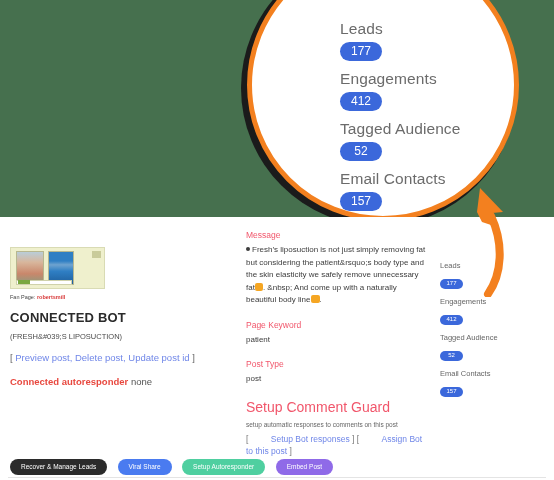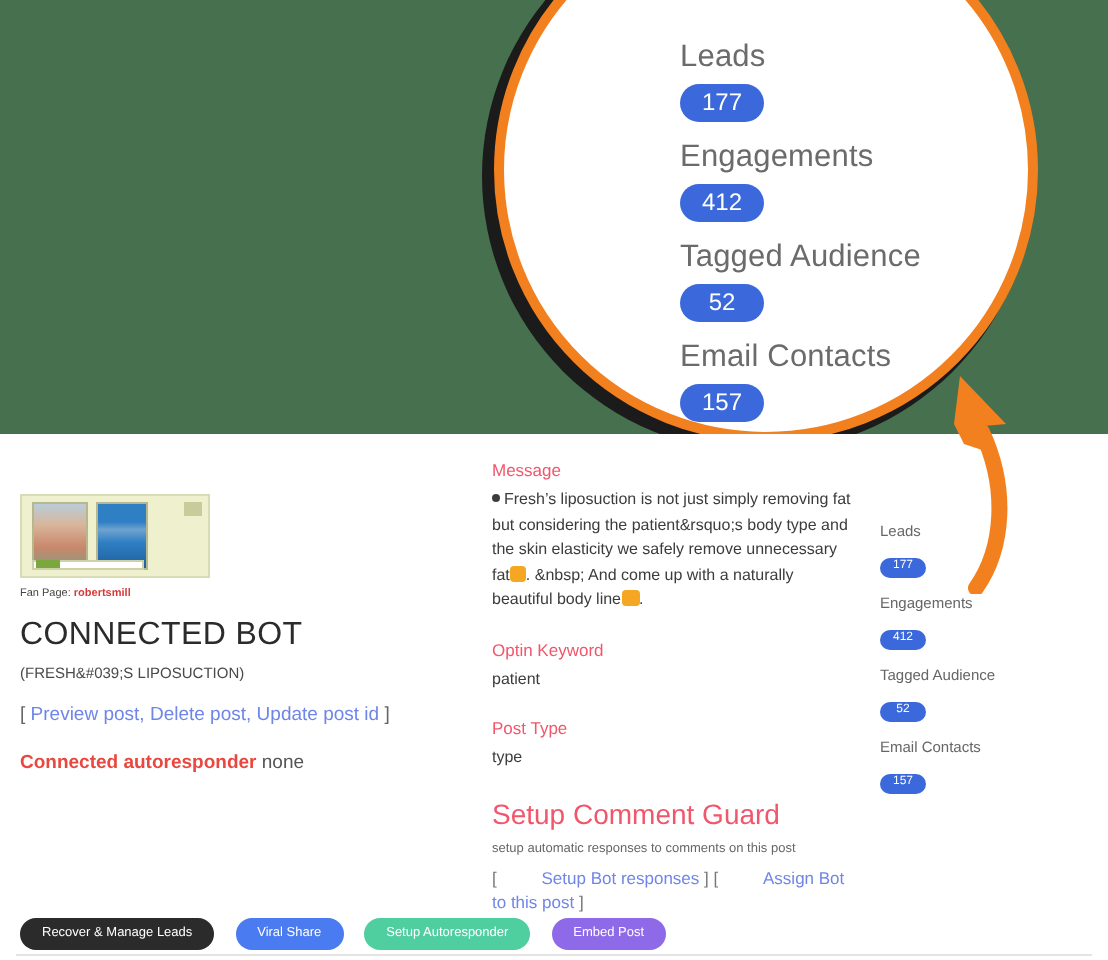--- a/index.html
+++ b/index.html
@@ -140,24 +140,25 @@
     font-size: 5.5px;
     color: #444444;
     line-height: 8px;
   }
   #fan-page-name {
     color: #d83a3a;
     font-weight: bold;
   }
   #bot-title {
     margin-top: 7px;
-    font-size: 16px;
+    font-size: 13px;
     color: #2b2b2b;
     letter-spacing: .2px;
     line-height: 20px;
+    font-weight: bold;
   }
   #bot-subtitle {
     margin-top: 3px;
     font-size: 7.5px;
     color: #4a4a4a;
     line-height: 11px;
   }
   #post-actions {
     margin-top: 9px;
     font-size: 9.5px;
@@ -380,27 +381,27 @@
       <div class="sec-body">
         <span class="bullet-dot"></span><span>Fresh’s liposuction is not just simply removing fat</span>
         <span>but considering the patient&amp;rsquo;s body type and</span>
         <span>the skin elasticity we safely remove unnecessary</span>
         <span>fat</span><span class="emoji-box"></span><span>. &amp;nbsp; And come up with a naturally</span>
         <span>beautiful body line</span><span class="emoji-box2"></span><span>.</span>
       </div>
     </div>
 
     <div class="sec-block">
-      <div class="sec-head">Optin Keyword</div>
+      <div class="sec-head">Page Keyword</div>
       <div class="sec-body">patient</div>
     </div>
 
     <div class="sec-block">
       <div class="sec-head">Post Type</div>
-      <div class="sec-body">type</div>
+      <div class="sec-body">post</div>
     </div>
 
     <div id="guard-title">Setup Comment Guard</div>
     <div id="guard-desc">setup automatic responses to comments on this post</div>
     <div id="guard-links">
       <span>[</span>
       <a href="#">Setup Bot responses</a>
       <span>] [</span>
       <a href="#">Assign Bot to this post</a>
       <span>]</span>

